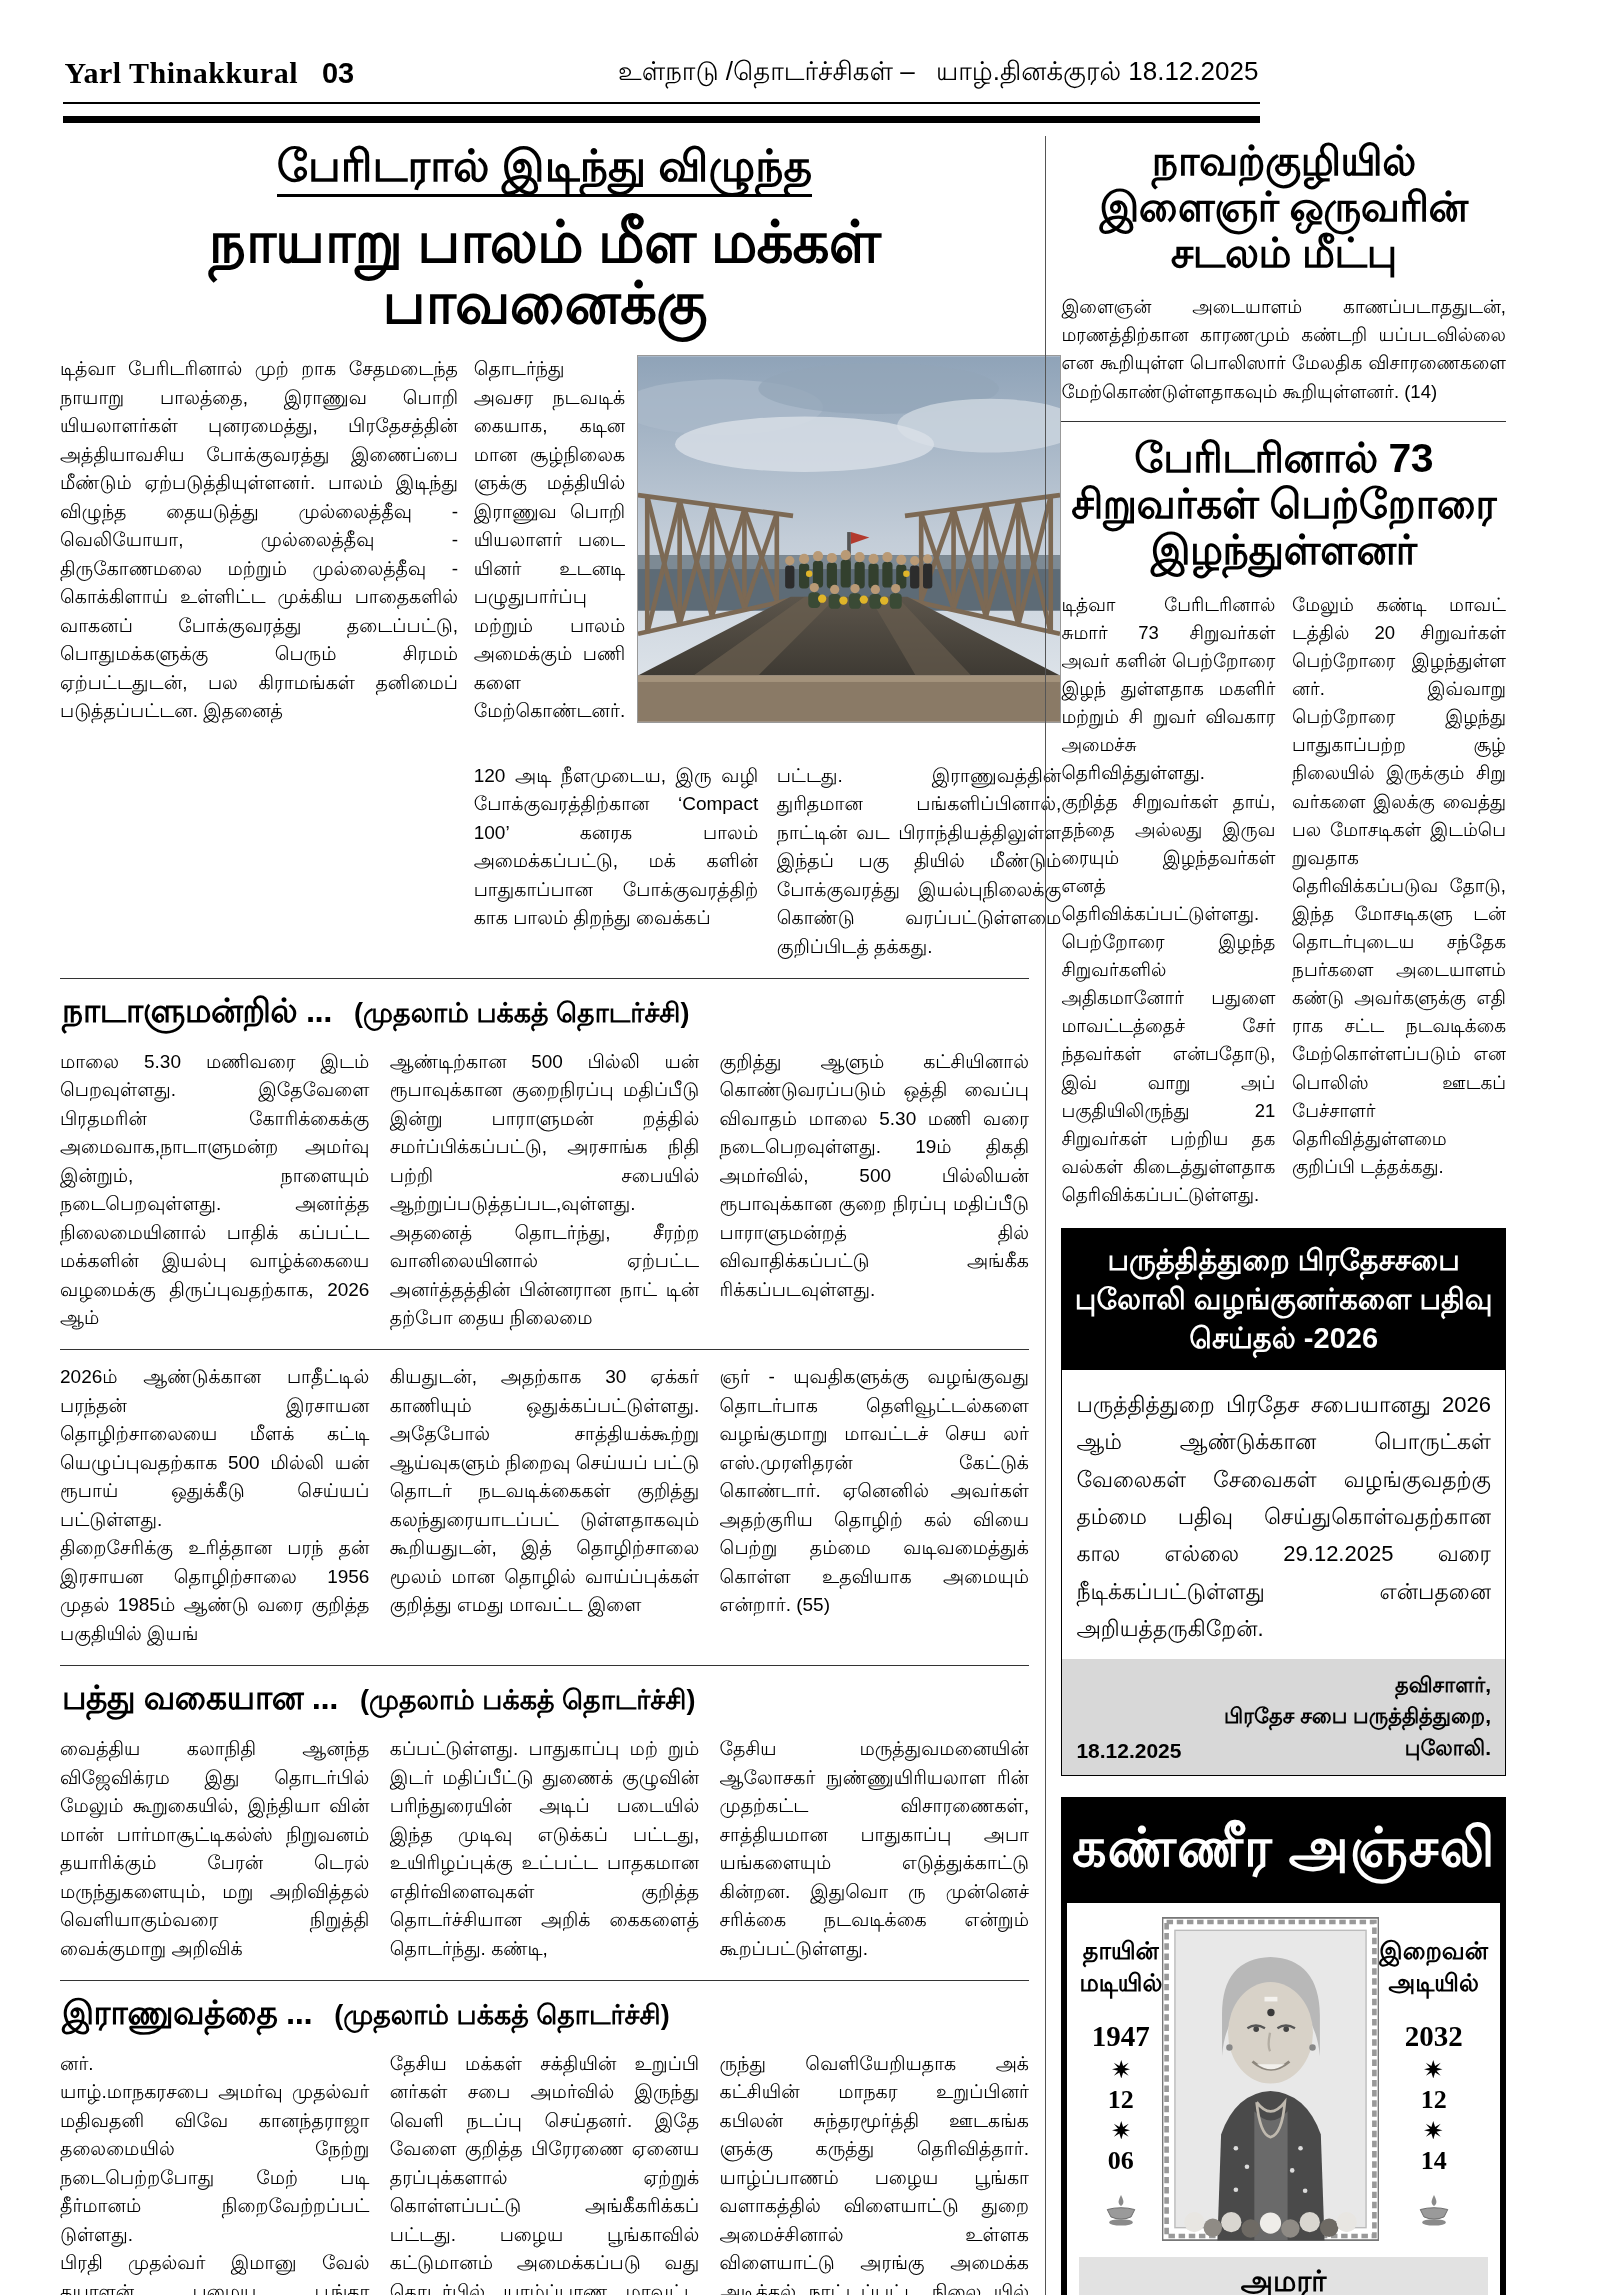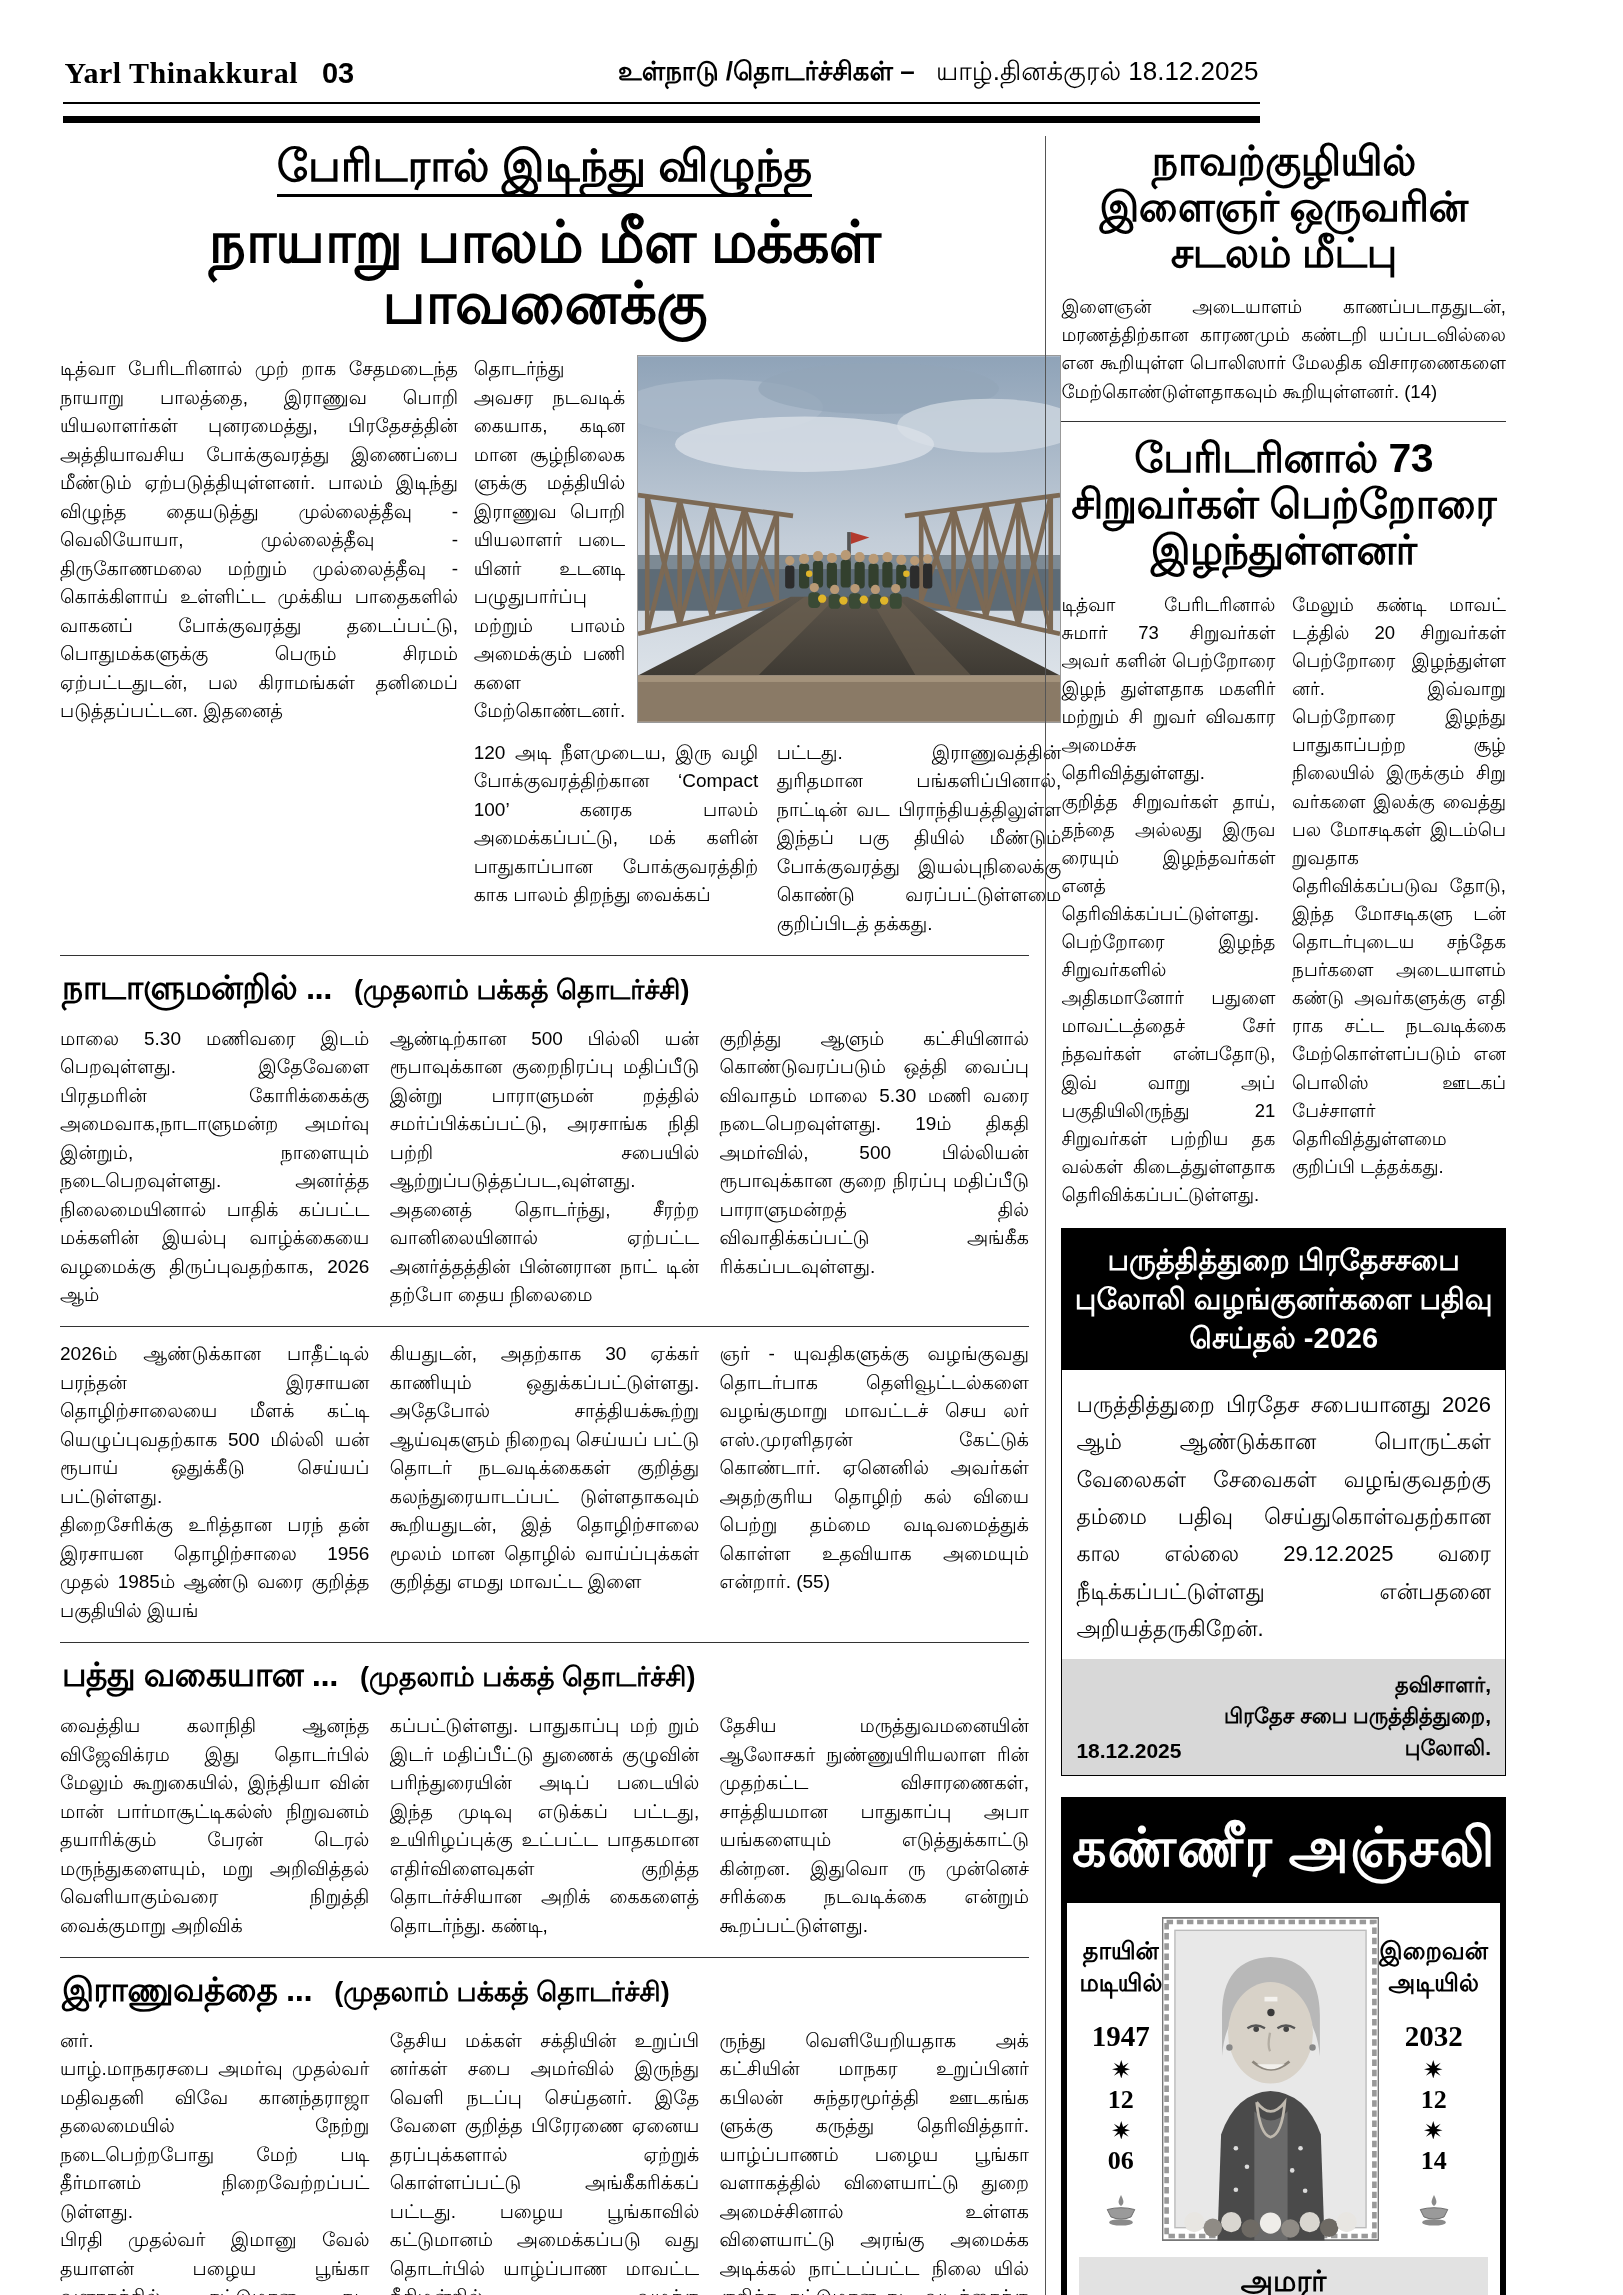--- a/index.html
+++ b/index.html
@@ -4,41 +4,41 @@
 <style>
   html,body{margin:0;padding:0;background:#ffffff;}
   body{width:1623px;height:2295px;overflow:hidden;font-family:"Liberation Sans",sans-serif;color:#000;}
   .page{position:relative;width:1314px;height:2295px;background:#fff;box-sizing:border-box;padding:56px 51px 18.5px 60px;}
 
   
   .masthead{display:flex;align-items:flex-end;justify-content:space-between;padding:0 4.6px 12px 4.6px;}
   .brand{font-family:"Liberation Serif",serif;font-weight:bold;font-size:30px;letter-spacing:0.5px;}
   .pagenum{font-weight:bold;font-size:29px;transform:translateX(-120px);}
   .mast-right{font-weight:bold;font-size:26px;white-space:nowrap;}
-  .mast-right .sec{font-weight:bold;}
+  .mast-right .sec{font-weight:normal;}
   .mast-right .ed{font-weight:normal;margin-left:14px;}
   .rule-double{height:12px;border-top:2.3px solid #000;border-bottom:7px solid #000;margin:0 2.8px;}
 
   
   .content{display:flex;margin-top:13px;}
   .main{width:969px;flex:0 0 auto;}
   .rail{flex:1 1 auto;border-left:1.4px solid #555;margin-left:15.7px;padding-left:15.7px;}
 
   
   .kicker{ text-align:center;font-size:44px;font-weight:bold;margin:4.6px 0 15.7px 0;}
   .kicker span{border-bottom:3.2px solid #000;padding-bottom:4.6px;}
   .headline1{text-align:center;font-size:58px;font-weight:bold;letter-spacing:-0.9px;margin:12px 0 21px 0;line-height:1.05;}
   .art1-body{display:flex;gap:15.7px;}
   .art1-c1{flex:0 0 398px;font-size:19px;line-height:1.5;text-align:justify;}
   .art1-right{flex:1 1 auto;}
   .art1-top{display:flex;gap:12px;}
   .art1-c2{flex:0 0 120px;font-size:19px;line-height:1.5;text-align:justify;}
   .photo{flex:0 0 422px;height:366px;border:0.5px solid #999;}
   .art1-below{display:flex;gap:18.5px;margin-top:13px;}
-  .art1-below > div{flex:1 1 0;font-size:19px;line-height:1.5;text-align:justify;}
+  .art1-below > div{flex:1 1 0;font-size:19px;line-height:1.5;text-align:justify;margin-top:23px;}
 
   
   .sec-rule{border-top:1.9px solid #333;margin:16.7px 0 0 0;}
   .section{margin-top:13px;}
   .sec-head{font-size:33px;margin:6.5px 0 14px 1.9px;}
   .sec-head .t{font-weight:bold;letter-spacing:-0.5px;}
   .sec-head .c{font-weight:bold;font-size:27px;margin-left:13px;}
   .sec-cols{display:flex;gap:20.4px;}
   .sec-cols > div{flex:1 1 0;font-size:19px;line-height:1.5;text-align:justify;white-space:pre-line;}
 

